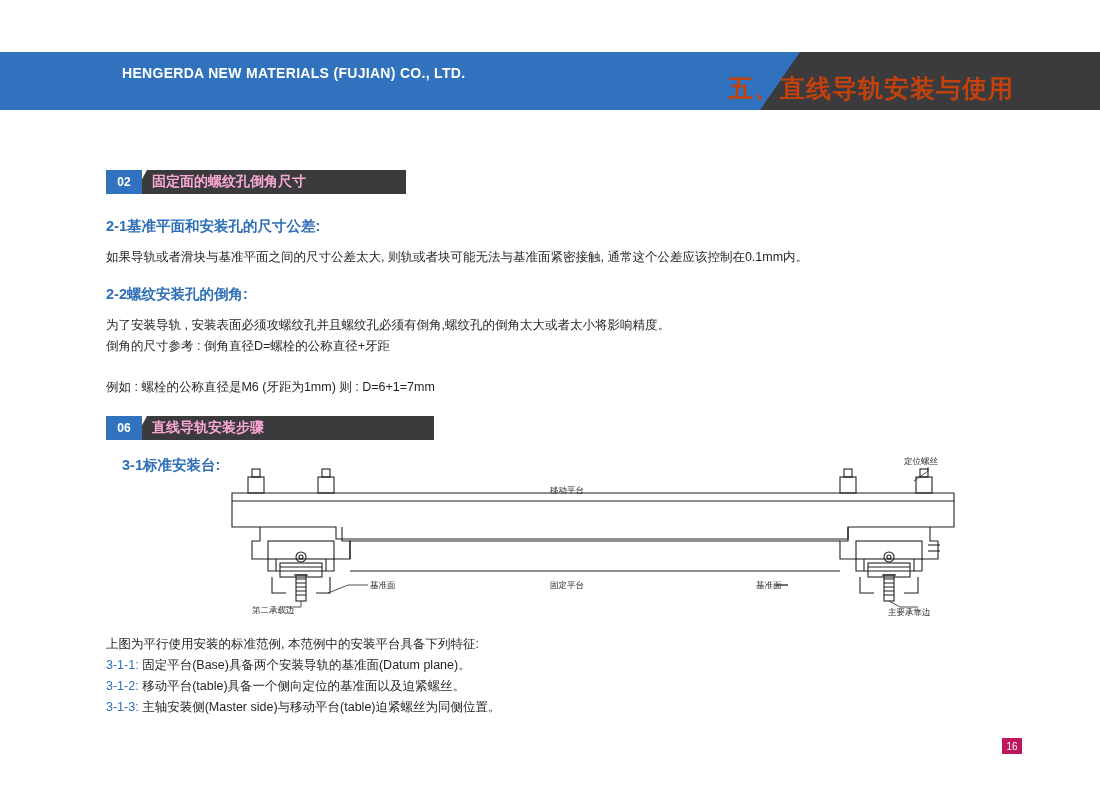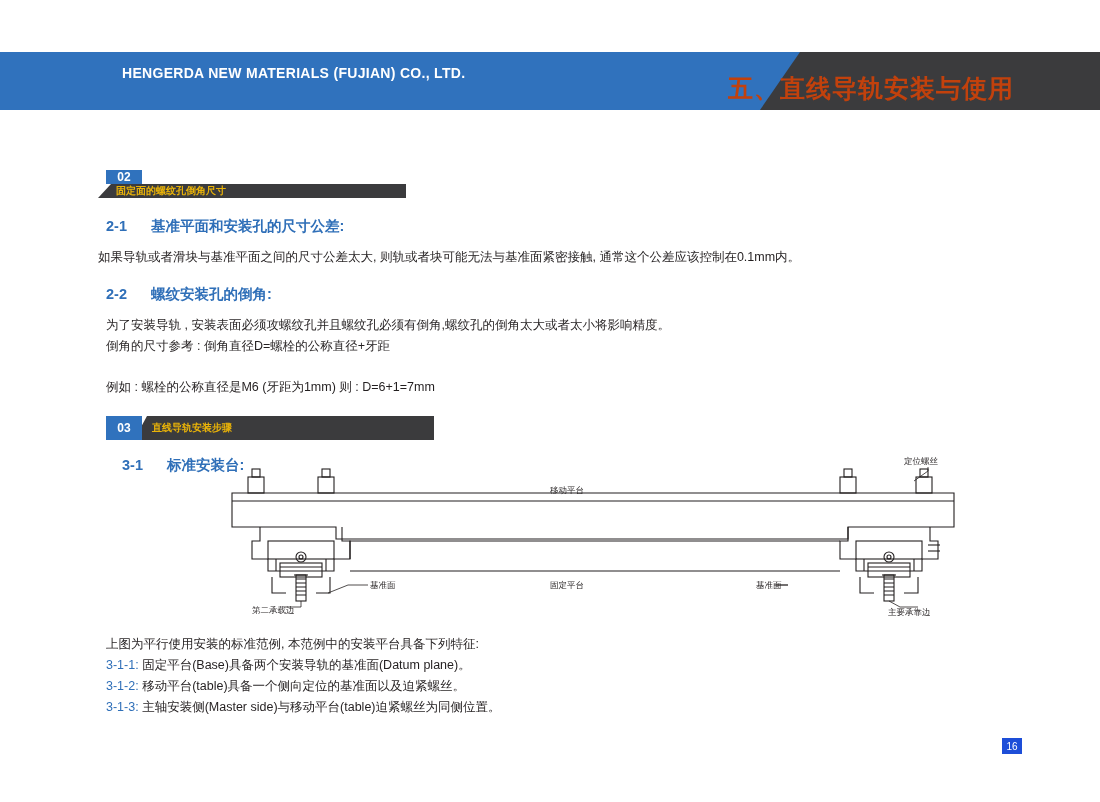--- a/index.html
+++ b/index.html
@@ -69,41 +69,41 @@
     font-weight: bold;
     display: flex;
     align-items: center;
     justify-content: center;
     position: relative;
     z-index: 2;
   }
   .section-bar-body {
     flex: 1;
     background: #3b3b3d;
-    color: #eab308;
-    font-size: 10px;
+    color: #f9a8d4;
+    font-size: 14px;
     font-weight: bold;
     display: flex;
     align-items: center;
     padding-left: 18px;
     position: relative;
     margin-left: -8px;
     clip-path: polygon(13px 0, 100% 0, 100% 100%, 0 100%);
   }
 
   
   .sub-head {
     position: absolute;
     font-size: 14.5px;
     font-weight: bold;
     color: #2f6fb8;
     white-space: nowrap;
   }
   .sub-head .num {
-    margin-right: 24px;
+    margin-right: 0;
   }
 
   
   .body-text {
     position: absolute;
     font-size: 12.5px;
     line-height: 21px;
     color: #231f20;
     white-space: nowrap;
   }
@@ -138,58 +138,58 @@
     fill: #231f20;
   }
 
   
   .page-num {
     position: absolute;
     right: 78px;
     bottom: 48px;
     width: 20px;
     height: 16px;
-    background: #1d4ed8;
+    background: #be185d;
     color: #ffffff;
     font-size: 10px;
     display: flex;
     align-items: center;
     justify-content: center;
   }
 </style>
 </head>
 <body>
 
 <div class="header">
   <div class="header-blue"></div>
 </div>
 <div class="company-name">HENGERDA NEW MATERIALS (FUJIAN) CO., LTD.</div>
 <div class="chapter-title">五、直线导轨安装与使用</div>
 
-<div class="section-bar" style="left:106px; top:170px; width:300px;flex-direction:column;">
+<div class="section-bar" style="left:106px; top:170px; width:300px;">
   <div class="section-num">02</div>
   <div class="section-bar-body">固定面的螺纹孔倒角尺寸</div>
 </div>
 
 <div class="sub-head" style="left:106px; top:217px;">
   <span class="num">2-1</span><span>基准平面和安装孔的尺寸公差:</span>
 </div>
 
-<div class="body-text" style="left:98px; top:247px;">如果导轨或者滑块与基准平面之间的尺寸公差太大, 则轨或者块可能无法与基准面紧密接触, 通常这个公差应该控制在0.1mm内。</div>
+<div class="body-text" style="left:106px; top:247px;">如果导轨或者滑块与基准平面之间的尺寸公差太大, 则轨或者块可能无法与基准面紧密接触, 通常这个公差应该控制在0.1mm内。</div>
 
 <div class="sub-head" style="left:106px; top:285px;">
   <span class="num">2-2</span><span>螺纹安装孔的倒角:</span>
 </div>
 
 <div class="body-text" style="left:106px; top:315px;">为了安装导轨 , 安装表面必须攻螺纹孔并且螺纹孔必须有倒角,螺纹孔的倒角太大或者太小将影响精度。</div>
 <div class="body-text" style="left:106px; top:336px;">倒角的尺寸参考 : 倒角直径D=螺栓的公称直径+牙距</div>
 <div class="body-text" style="left:106px; top:357px;margin-top:20px;">例如 : 螺栓的公称直径是M6 (牙距为1mm) 则 : D=6+1=7mm</div>
 
 <div class="section-bar" style="left:106px; top:416px; width:328px;">
-  <div class="section-num">03</div>
+  <div class="section-num">06</div>
   <div class="section-bar-body">直线导轨安装步骤</div>
 </div>
 
 <div class="sub-head" style="left:122px; top:456px;">
   <span class="num">3-1</span><span>标准安装台:</span>
 </div>
 
 <div class="diagram">
   <svg width="730" height="175" viewBox="0 0 730 175" xmlns="http://www.w3.org/2000/svg">
     <g fill="none" stroke="#231f20" stroke-width="1.1">

